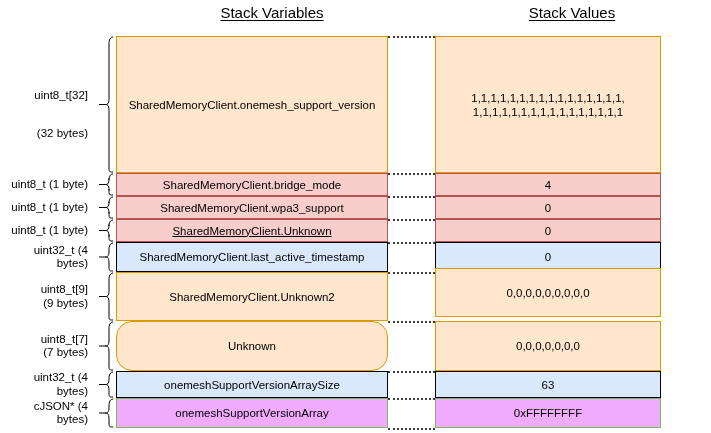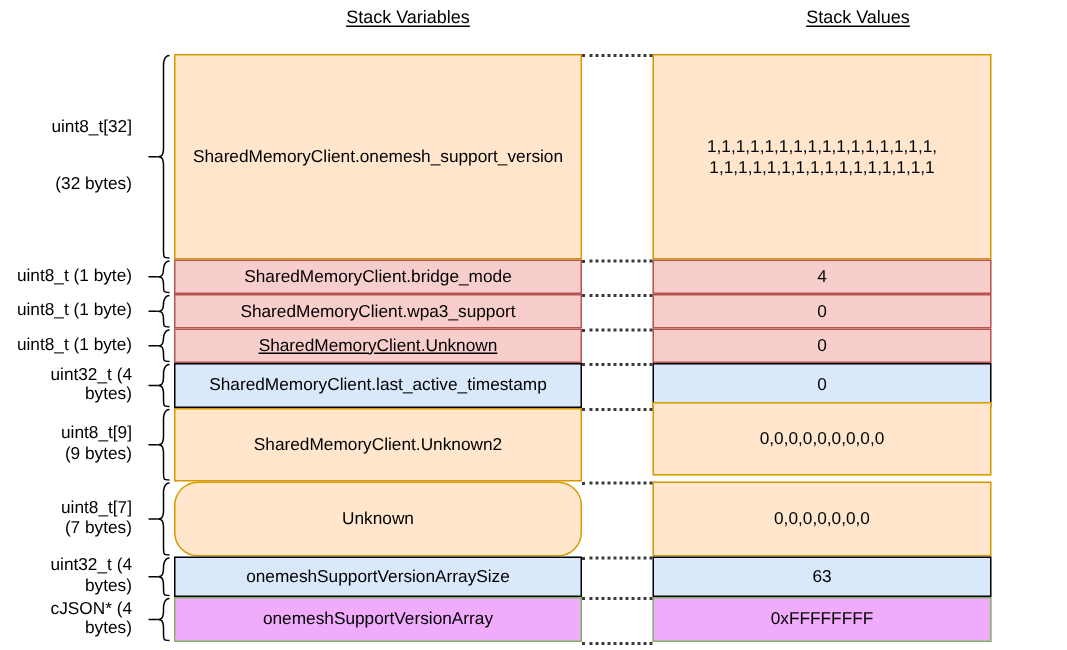--- a/index.html
+++ b/index.html
@@ -13,21 +13,21 @@
     position: relative;
     font-family: "Liberation Sans", sans-serif;
     color: #1a1a1a;
     overflow: hidden;
   }
 
   
   .col-header {
     position: absolute;
     top: 4px;
-    font-size: 12px;
+    font-size: 15px;
     font-weight: normal;
     text-align: center;
     text-decoration: underline;
     text-underline-offset: 2px;
     color: #000;
     white-space: nowrap;
   }
   #hdr-vars  { left: 152px; width: 240px; }
   #hdr-vals  { left: 452px; width: 240px; }
 
@@ -91,21 +91,21 @@
 
   .multiline { white-space: pre-line; }
 </style>
 </head>
 <body>
 
 <div id="hdr-vars" class="col-header">Stack Variables</div>
 <div id="hdr-vals" class="col-header">Stack Values</div>
 
 <div id="diagram">
-    <div class="desc-wrap" style="top: 36px; height: 137px; gap: 24px;">
+    <div class="desc-wrap" style="top: 46px; height: 137px; gap: 24px;">
       <span>uint8_t[32]</span>
       <span>(32 bytes)</span>
     </div>
     <div class="brace" style="top: 36px; height: 137px;">
       <svg viewBox="0 0 16 137" preserveAspectRatio="none" style="height: 137px;">
         <path d="M15,1 C11,1 11,7 11,7 L11,62.5 C11,68.5 9,68.5 7,68.5 C9,68.5 11,68.5 11,74.5 L11,130 C11,136 11,136 15,136" fill="none" stroke="#000" stroke-width="1"></path>
         <line x1="1" y1="68.5" x2="7" y2="68.5" stroke="#000" stroke-width="1"></line>
       </svg>
     </div>
     <div class="cell name f-orange multiline" style="top: 36px; height: 137px;">SharedMemoryClient.onemesh_support_version</div>

